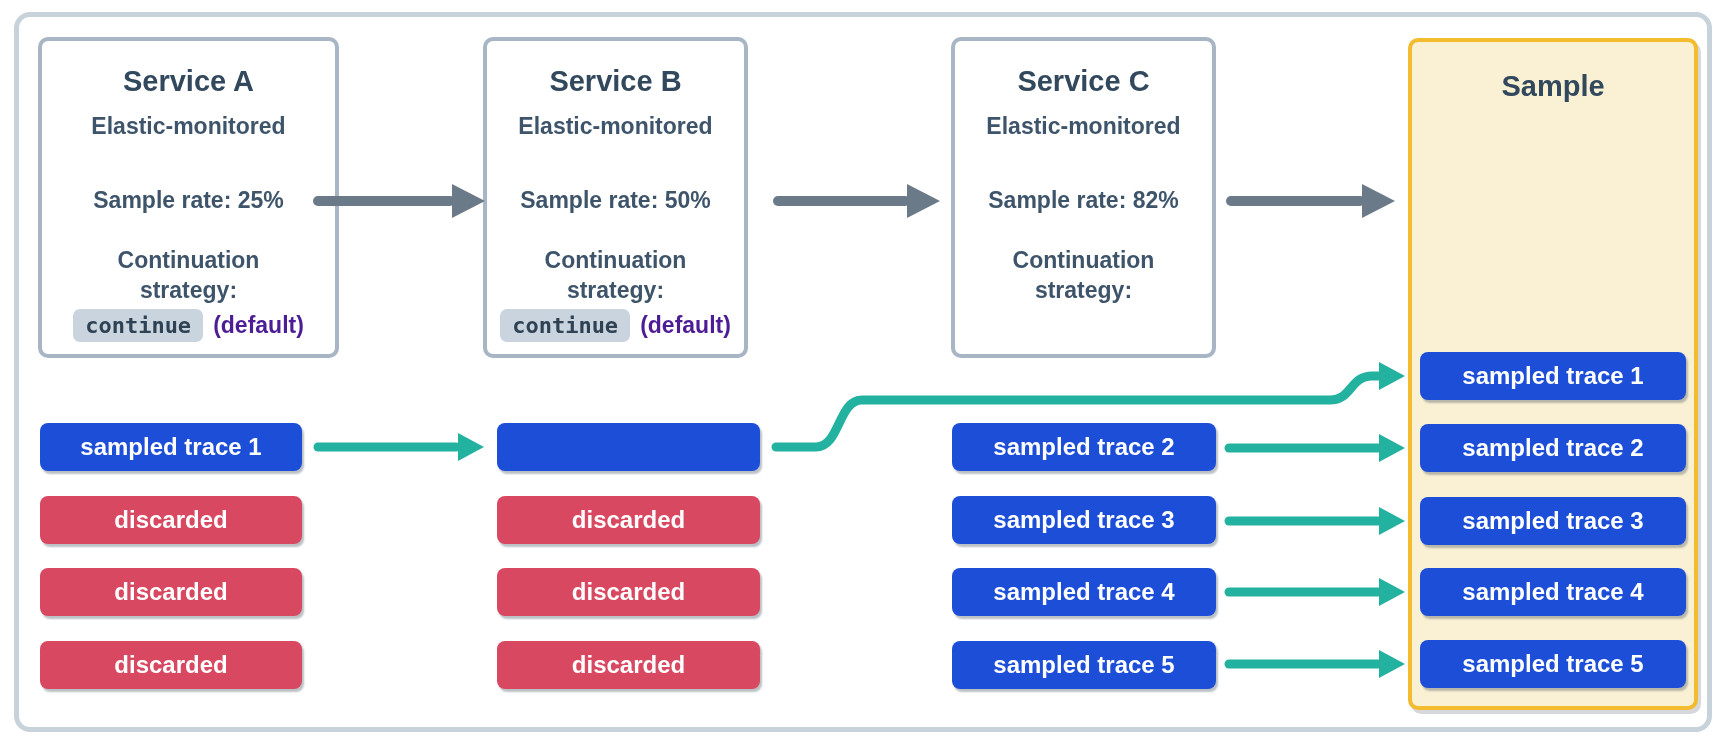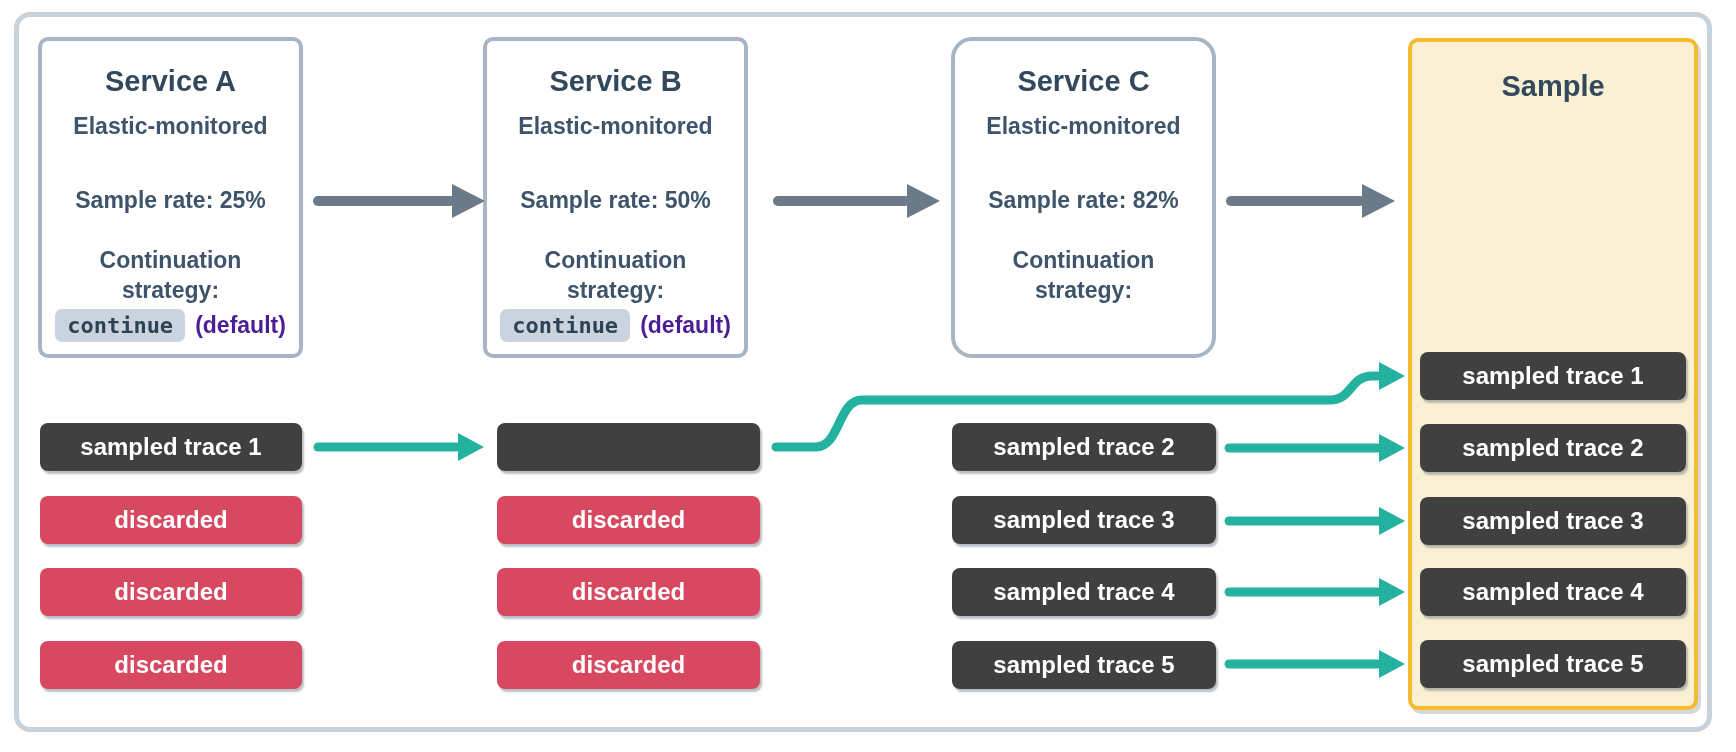--- a/index.html
+++ b/index.html
@@ -22,23 +22,23 @@
   }
   .svc-box {
     position: absolute;
     top: 37px; height: 321px;
     border: 4px solid #A7B5C4;
     border-radius: 10px;
     box-sizing: border-box;
     text-align: center;
     color: #3E546A;
   }
-  .svc-box.a { left: 38px;  width: 265px; }
+  .svc-box.a { left: 38px;  width: 301px; }
   .svc-box.b { left: 483px; width: 265px; }
-  .svc-box.c { left: 951px; width: 265px; border-radius: 21px; }
+  .svc-box.c { left: 951px; width: 265px; }
   .svc-title {
     position: absolute; left: 0; right: 0; top: 24px;
     font-size: 29px; font-weight: bold; color: #32485C;
   }
   .svc-monitored {
     position: absolute; left: 0; right: 0; top: 72px;
     font-size: 23px; font-weight: 600;
   }
   .svc-rate {
     position: absolute; left: 0; right: 0; top: 146px;
@@ -82,21 +82,21 @@
   .trace {
     position: absolute;
     height: 48px;
     border-radius: 8px;
     display: flex; align-items: center; justify-content: center;
     color: #ffffff;
     font-size: 24px; font-weight: bold;
     box-shadow: 2px 3px 2px rgba(60, 75, 90, 0.35);
     box-sizing: border-box;
   }
-  .trace.sampled { background: #404040; }
+  .trace.sampled { background: #1d4ed8; }
   .trace.discarded { background: #D84860; }
   .col-a { left: 40px;  width: 262px; }
   .col-b { left: 497px; width: 263px; }
   .col-c { left: 952px; width: 264px; }
   .col-r { left: 1420px; width: 266px; }
   .row-1 { top: 423px; }
   .row-2 { top: 496px; }
   .row-3 { top: 568px; }
   .row-4 { top: 641px; }
   .rrow-1 { top: 352px; }

